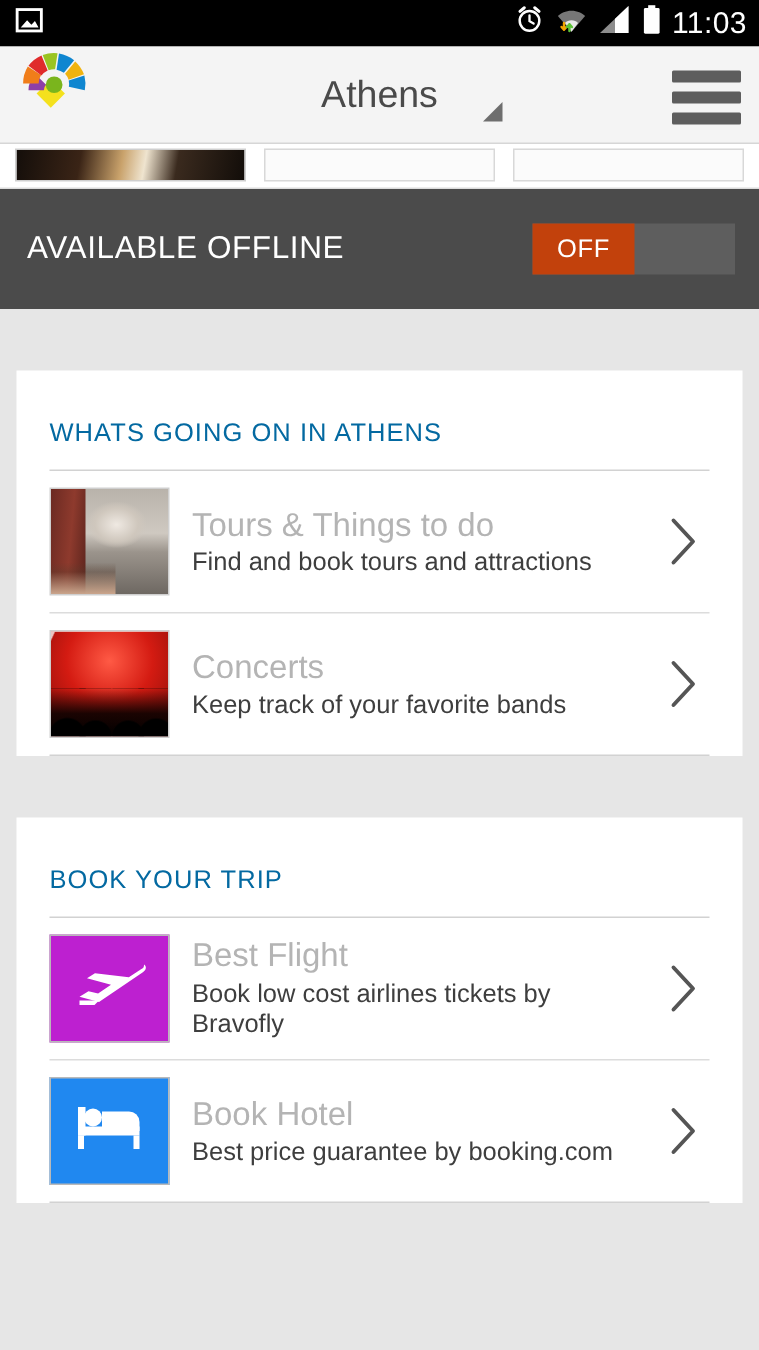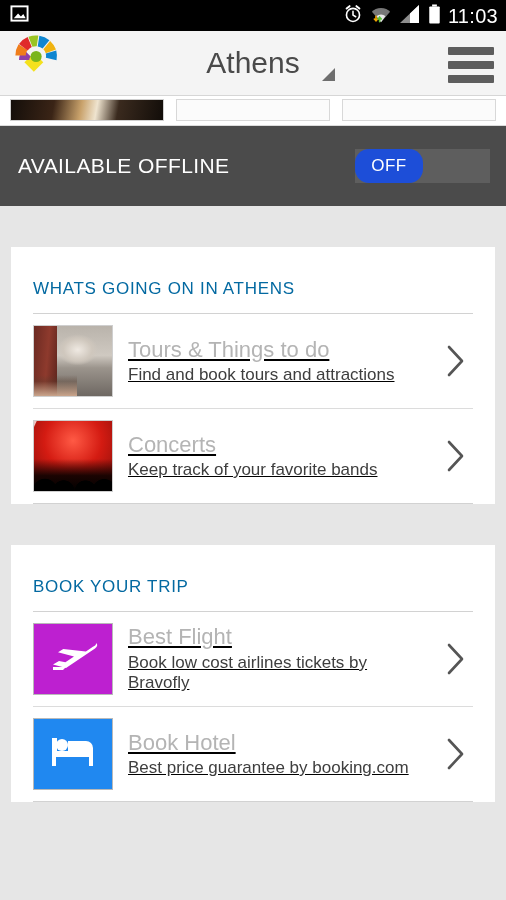--- a/index.html
+++ b/index.html
@@ -21,21 +21,21 @@
   .sb-clock { font-size: 20px; font-weight: normal; letter-spacing: .3px; color:#fff; }
 
   
   .appbar {
     position: relative; height: 65px; background: #f4f4f4;
     border-bottom: 1px solid #d6d6d6; display: flex; align-items: center;
   }
   .logo-wrap { width: 62px; display:flex; align-items:center; justify-content:center; margin-left: 6px;}
   .appbar-title {
     position: absolute; left: 0; right: 0; text-align: center;
-    font-size: 30px; color: #4a4a4a; pointer-events: none;
+    font-size: 25px; color: #4a4a4a; pointer-events: none;
   }
   .title-caret {
     position: absolute; left: 322px; top: 37px;
     width: 0; height: 0;
     border-left: 13px solid transparent;
     border-bottom: 13px solid #6e6e6e;
   }
   .hamburger {
     position: absolute; right: 12px; top: 16px;
     width: 46px; display: flex; flex-direction: column; gap: 6px;
@@ -61,22 +61,22 @@
     padding: 0 16px 0 18px;
   }
   .offline-label {
     color: #fff; font-size: 21px; letter-spacing: .4px;
   }
   .toggle {
     margin-left: auto; width: 135px; height: 34px; background: #5e5e5e;
     display: flex; align-items: center;
   }
   .toggle-knob {
-    width: 68px; height: 34px; background: #1d4ed8;
-    display: flex; align-items: center; justify-content: center; border-radius: 14px;
+    width: 68px; height: 34px; background: #c2410c;
+    display: flex; align-items: center; justify-content: center;
   }
   .toggle-knob span { color: #fff; font-size: 17px; letter-spacing: .5px; }
 
   
   .content { padding: 0 11px; }
   .card {
     background: #fff; margin-top: 41px; padding: 0 22px;
   }
   .card-title {
     font-size: 17px; color: #0369a1; letter-spacing: .7px;
@@ -87,21 +87,21 @@
     display: flex; align-items: center; gap: 15px;
     padding: 11px 0 11px 0;
     border-bottom: 1px solid #dcdcdc;
     min-height: 88px;
   }
   .row:last-child { border-bottom: 1px solid #d2d2d2; }
   .row-thumb {
     width: 80px; height: 72px; flex: 0 0 80px; border: 1px solid #cfcfcf;
     overflow: hidden; position: relative;
   }
-  .row-text { flex: 1 1 auto; min-width: 0; text-decoration: underline; }
+  .row-text { flex: 1 1 auto; min-width: 0; }
   .row-heading { font-size: 22px; color: #b4b4b4; line-height: 1.15; }
   .row-sub { font-size: 17px; color: #3e3e3e; margin-top: 3px; line-height: 1.2; }
   .chevron { flex: 0 0 34px; display:flex; align-items:center; justify-content:center; }
 
   
   .thumb-tours {
     width:100%;height:100%;
     background:
       radial-gradient(ellipse 26px 20px at 56% 34%, #efe9e2 0%, #cfc7bd 55%, rgba(200,193,185,0) 78%),
       linear-gradient(to bottom, #b9b3ab 0%, #cfc9c1 42%, #9b948c 60%, #6e6862 100%);

